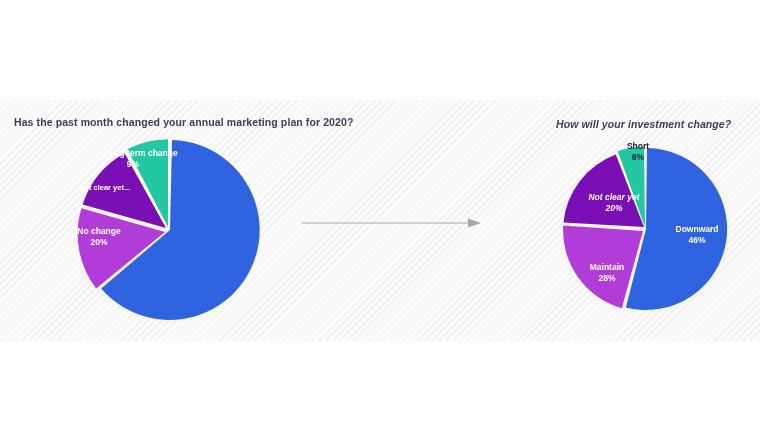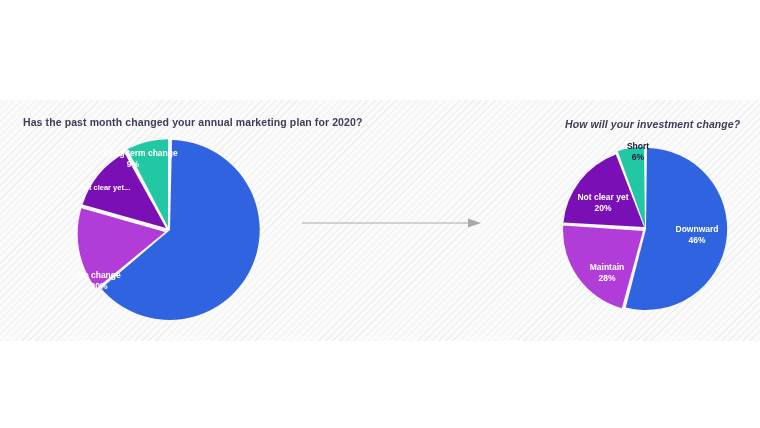--- a/index.html
+++ b/index.html
@@ -43,21 +43,20 @@
   .bottom-white { top: 341px; height: 87px; }
 
   
   .chart-title {
     position: absolute;
     font-size: 10.5px;
     font-weight: bold;
     color: #3d3d5c;
     letter-spacing: 0.1px;
     white-space: nowrap;
-    margin-left: 9px;
   }
   #title-left  { left: 14px;  top: 116px; }
   #title-right { left: 556px; top: 118px; font-style: italic; }
 
   
   .pie-figure {
     position: absolute;
   }
   #pie-left  { left: 60px;  top: 132px; width: 220px; height: 196px; }
   #pie-right { left: 555px; top: 140px; width: 180px; height: 178px; }
@@ -107,21 +106,21 @@
     <path d="M 110 98 L 112 8 A 90 90 0 1 1 41.2 156.4 Z" fill="#2f63e0"></path>
 
     <path d="M 105 100 L 36.2 156.6 A 90 90 0 0 1 21.4 76.2 Z" fill="#b13cd8"></path>
 
     <path d="M 106 96 L 22.6 72.6 A 90 90 0 0 1 64.6 21.2 Z" fill="#7a0fb5"></path>
 
     <path d="M 108 95 L 67.4 17.2 A 90 90 0 0 1 108 7.2 Z" fill="#22c7a3"></path>
   </svg>
 
 
-  <div class="slice-label" style="left: 0px; top: 94px; width: 78px; margin-top: 44px;">
+  <div class="slice-label" style="left: 0px; top: 94px; width: 78px;">
     <span>No change</span>
     <span class="pct">20%</span>
   </div>
 
   <div class="slice-label tiny" style="left: 14px; top: 51px; width: 62px; text-align: center;">
     <span>not clear yet...</span>
   </div>
 
   <div class="slice-label" style="left: 44px; top: 16px; width: 58px;">
     <span>Long term change</span>
@@ -151,21 +150,21 @@
   <div class="slice-label" style="left: 106px; top: 84px; width: 72px;">
     <span>Downward</span>
     <span class="pct">46%</span>
   </div>
 
   <div class="slice-label" style="left: 18px; top: 122px; width: 68px;">
     <span>Maintain</span>
     <span class="pct">28%</span>
   </div>
 
-  <div class="slice-label" style="left: 6px; top: 52px; width: 84px;">
+  <div class="slice-label" style="left: 17px; top: 52px; width: 84px; font-style: italic;">
     <span>Not clear yet</span>
     <span class="pct">20%</span>
   </div>
 
   <div class="slice-label dark" style="left: 55px; top: 1px; width: 56px;">
     <span>Short</span>
     <span class="pct">6%</span>
   </div>
 </div>
 

